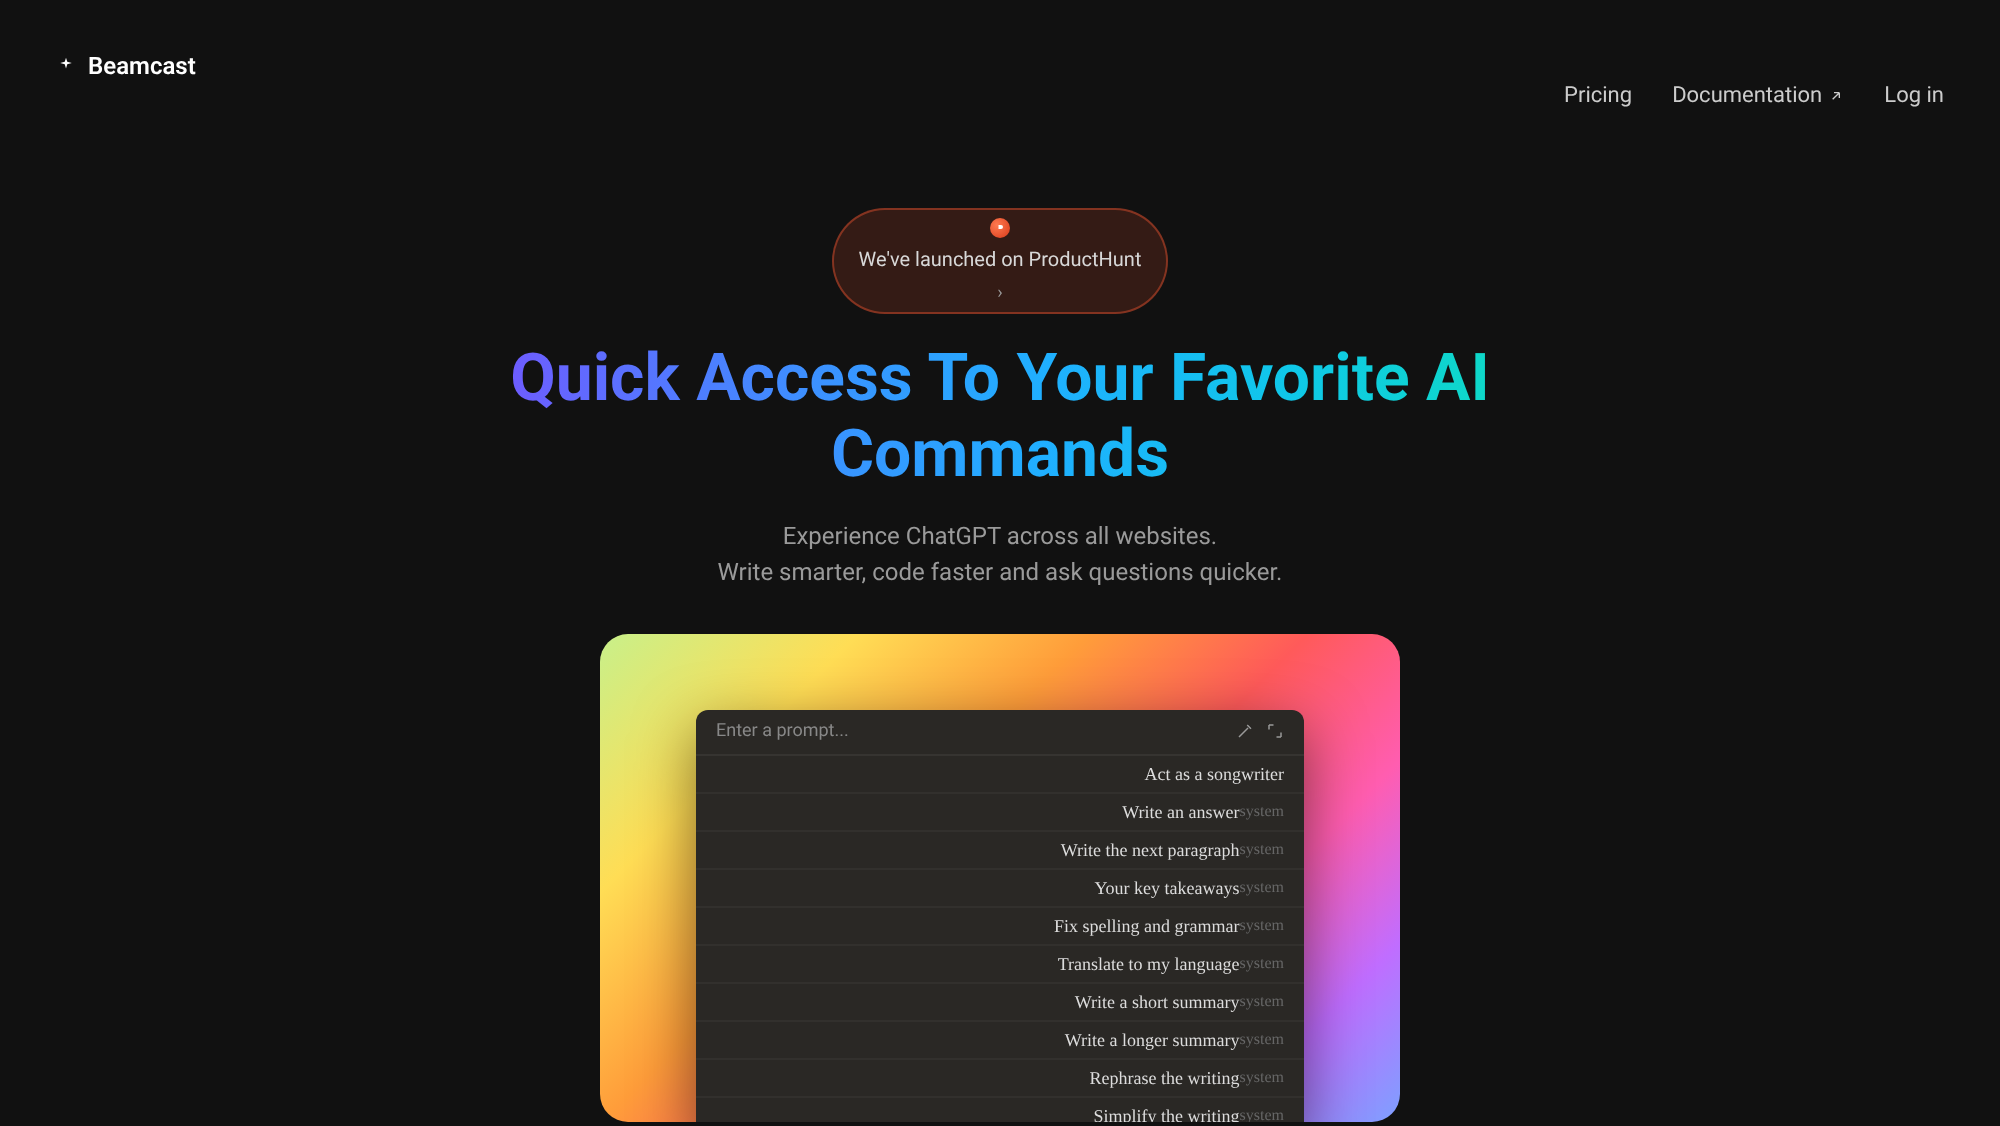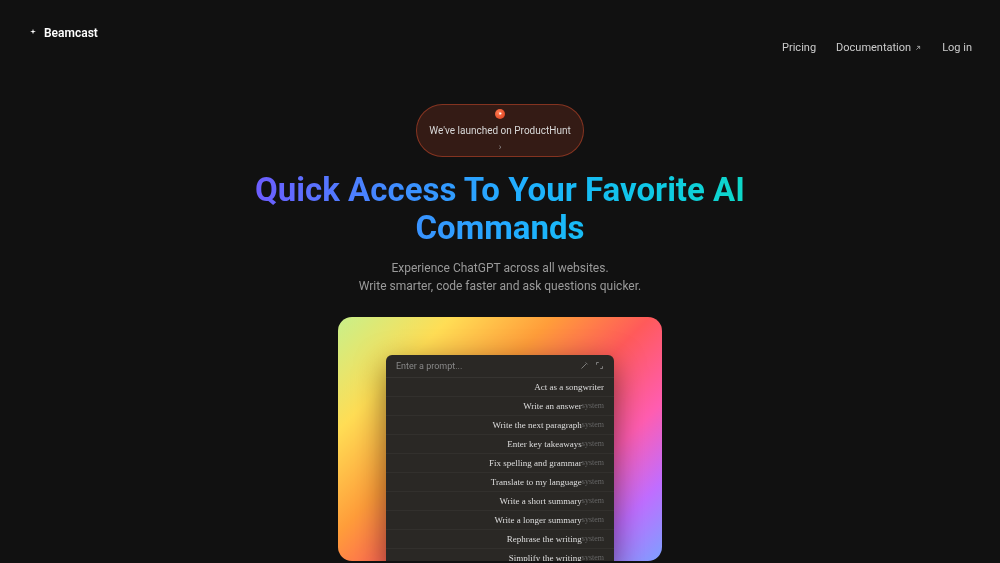--- a/index.html
+++ b/index.html
@@ -89,21 +89,21 @@
 }
 .sub {
   color: #9a9a9a;
   font-size: 12px;
   text-align: center;
   margin-top: 12px;
   line-height: 1.5;
 }
 .card {
   margin-top: 22px;
-  width: 324px;
+  width: 400px;
   height: 244px;
   border-radius: 14px;
   background: linear-gradient(135deg, #c8f08a 0%, #ffdd55 20%, #ff9d3a 38%, #ff5a5a 55%, #ff5db0 72%, #c06dff 86%, #7da0ff 100%);
   padding: 38px 48px 0 48px;
   position: relative;
   overflow: hidden;
 }
 .palette {
   background: #2a2825;
   border-radius: 6px;
@@ -224,21 +224,21 @@
           </div>
           <div class="palette-row">
             <span class="row-label">Write an answer</span>
             <span class="row-tag">system</span>
           </div>
           <div class="palette-row">
             <span class="row-label">Write the next paragraph</span>
             <span class="row-tag">system</span>
           </div>
           <div class="palette-row">
-            <span class="row-label">Enter key takeaways</span>
+            <span class="row-label">Your key takeaways</span>
             <span class="row-tag">system</span>
           </div>
           <div class="palette-row">
             <span class="row-label">Fix spelling and grammar</span>
             <span class="row-tag">system</span>
           </div>
           <div class="palette-row">
             <span class="row-label">Translate to my language</span>
             <span class="row-tag">system</span>
           </div>

